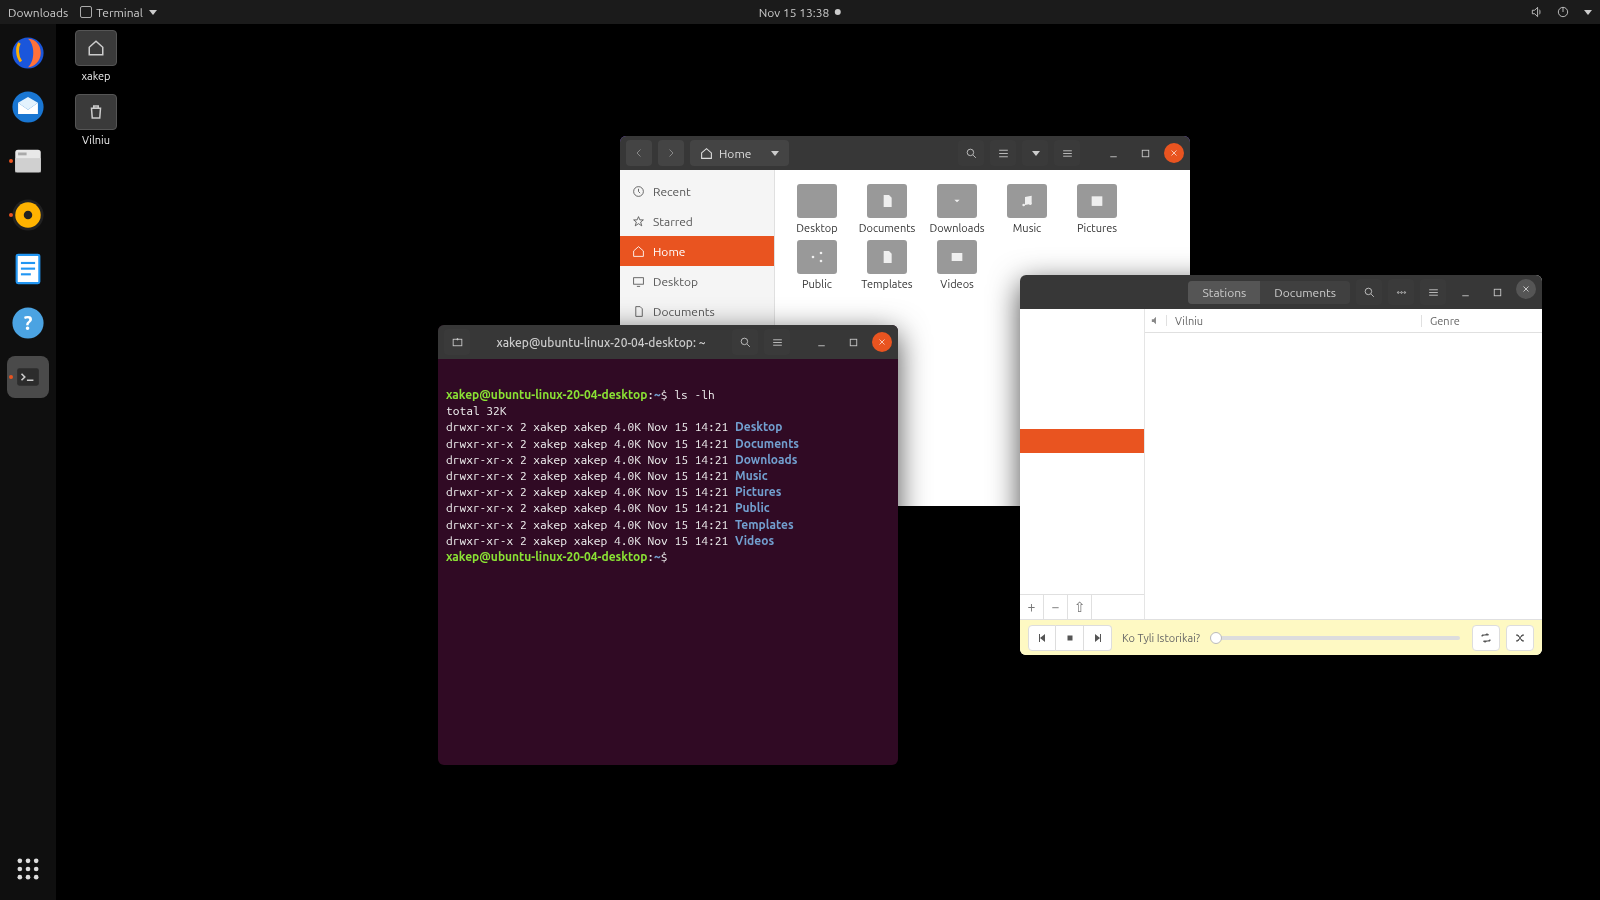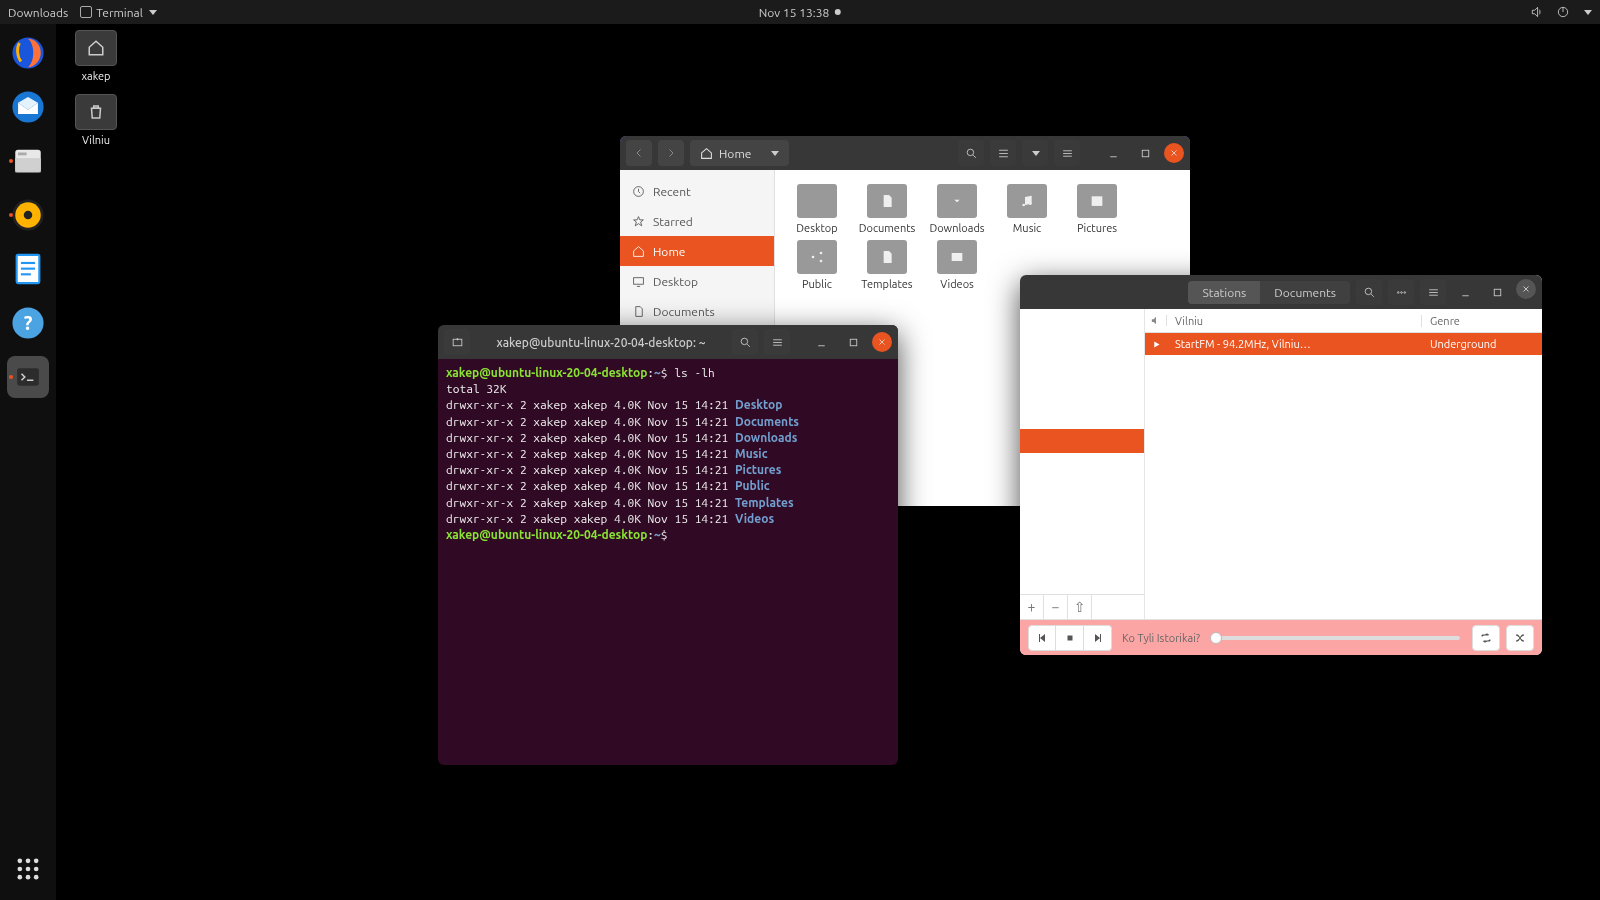--- a/index.html
+++ b/index.html
@@ -47,21 +47,21 @@
   .sbitem.active { background:#e95420; color:#fff; }
   .sbitem svg { width:13px; height:13px; stroke:currentColor; fill:none; stroke-width:1.6; }
   .grid { flex:1; padding:14px 10px; display:flex; flex-wrap:wrap; align-content:flex-start; gap:6px 6px; background:#fff; }
   .folder { width:64px; text-align:center; font-size:11px; color:#333; }
   .folder .fic { width:40px; height:34px; margin:0 auto 4px; border-radius:3px; background:#999; position:relative; display:flex; align-items:center; justify-content:center; }
   .folder .fic svg { width:16px; height:16px; fill:#fff; opacity:0.85; }
 
   
   .term { left:438px; top:325px; width:460px; height:440px; background:#300a24; }
   .term .ttlbar { background:#373737; }
-  .term-body { padding:6px 8px; font-family:"Ubuntu Mono","DejaVu Sans Mono",monospace; font-size:12px; line-height:1.35; color:#eee; white-space:pre; overflow:hidden; height:calc(100% - 34px); }
+  .term-body { padding:6px 8px; font-family:"Ubuntu Mono","DejaVu Sans Mono",monospace; font-size:12px; line-height:1.35; color:#eee; white-space:pre; overflow:hidden; height:calc(100% - 34px);margin-top:22px; }
   .pr-u { color:#8ae234; font-weight:bold;}
   .pr-p { color:#729fcf; font-weight:bold;}
   .dirlink { color:#729fcf; font-weight:bold;}
 
   
   .radio { left:1020px; top:275px; width:522px; height:380px; background:#fff; }
   .radio .ttlbar { background:#373737; }
   .tabseg { display:flex; background:#404040; border-radius:4px; overflow:hidden; }
   .tabseg div { padding:5px 14px; font-size:12px; color:#ccc; cursor:pointer; }
   .tabseg div.active { background:#555; }
@@ -73,21 +73,21 @@
   .rleft .btnrow div { flex:0 0 24px; height:24px; border-right:1px solid #e0e0e0; display:flex; align-items:center; justify-content:center; color:#777; font-size:14px; cursor:pointer; }
   .rright { flex:1; background:#fff; }
   .rhdr { display:flex; height:24px; align-items:center; border-bottom:1px solid #e0e0e0; font-size:11px; color:#666; }
   .rhdr .c1 { width:22px; border-right:1px solid #e0e0e0; display:flex; justify-content:center; }
   .rhdr .c2 { flex:1; padding-left:8px; border-right:1px solid #e0e0e0; }
   .rhdr .c3 { width:120px; padding-left:8px; }
   .rrow { display:flex; height:22px; align-items:center; background:#e95420; color:#fff; font-size:11px; }
   .rrow .c1 { width:22px; display:flex; justify-content:center; }
   .rrow .c2 { flex:1; padding-left:8px; overflow:hidden; text-overflow:ellipsis; white-space:nowrap; }
   .rrow .c3 { width:120px; padding-left:8px; }
-  .pbar { height:36px; border-top:1px solid #e0e0e0; background:#fca5a5; display:flex; align-items:center; padding:16px 8px; gap:0; }
+  .pbar { height:36px; border-top:1px solid #e0e0e0; background:#fef9c3; display:flex; align-items:center; padding:16px 8px; gap:0; }
   .pbar .pbtn { width:28px; height:26px; border:1px solid #ddd; background:#fff; display:flex; align-items:center; justify-content:center; cursor:pointer; }
   .pbar .pbtn:first-child { border-radius:4px 0 0 4px; }
   .pbar .pbtn.last { border-radius:0 4px 4px 0; }
   .pbar .pbtn + .pbtn { border-left:none; }
   .pbar svg { width:12px; height:12px; fill:#555; }
   .nowpl { font-size:11px; color:#666; margin:0 10px; white-space:nowrap; }
   .slider { flex:1; height:4px; background:#ddd; border-radius:2px; position:relative; margin-right:12px; }
   .slider .thumb { position:absolute; left:0; top:-4px; width:12px; height:12px; background:#fff; border:1px solid #bbb; border-radius:50%; }
 
   .gradient-desktop { background:linear-gradient(135deg,#e96443,#904e95); }
@@ -413,29 +413,20 @@
     <div class="rright">
       <div class="rhdr">
         <div class="c1">
             <svg width="11" height="11" viewBox="0 0 24 24" fill="#888">
               <path d="M4 9v6h4l5 5V4L8 9H4z"></path>
             </svg>
           </div>
         <div class="c2">Vilniu</div>
         <div class="c3">Genre</div>
       </div>
-      <div class="rrow">
-        <div class="c1">
-            <svg width="9" height="9" viewBox="0 0 24 24" fill="#fff">
-              <path d="M6 4l14 8-14 8z"></path>
-            </svg>
-          </div>
-        <div class="c2">StartFM - 94.2MHz, Vilniu…</div>
-        <div class="c3">Underground</div>
-      </div>
     </div>
   </div>
   <div class="pbar">
     <div class="pbtn">
         <svg viewBox="0 0 24 24">
           <path d="M18 4v16L8 12zM6 4h2v16H6z"></path>
         </svg>
       </div>
     <div class="pbtn">
         <svg viewBox="0 0 24 24">

